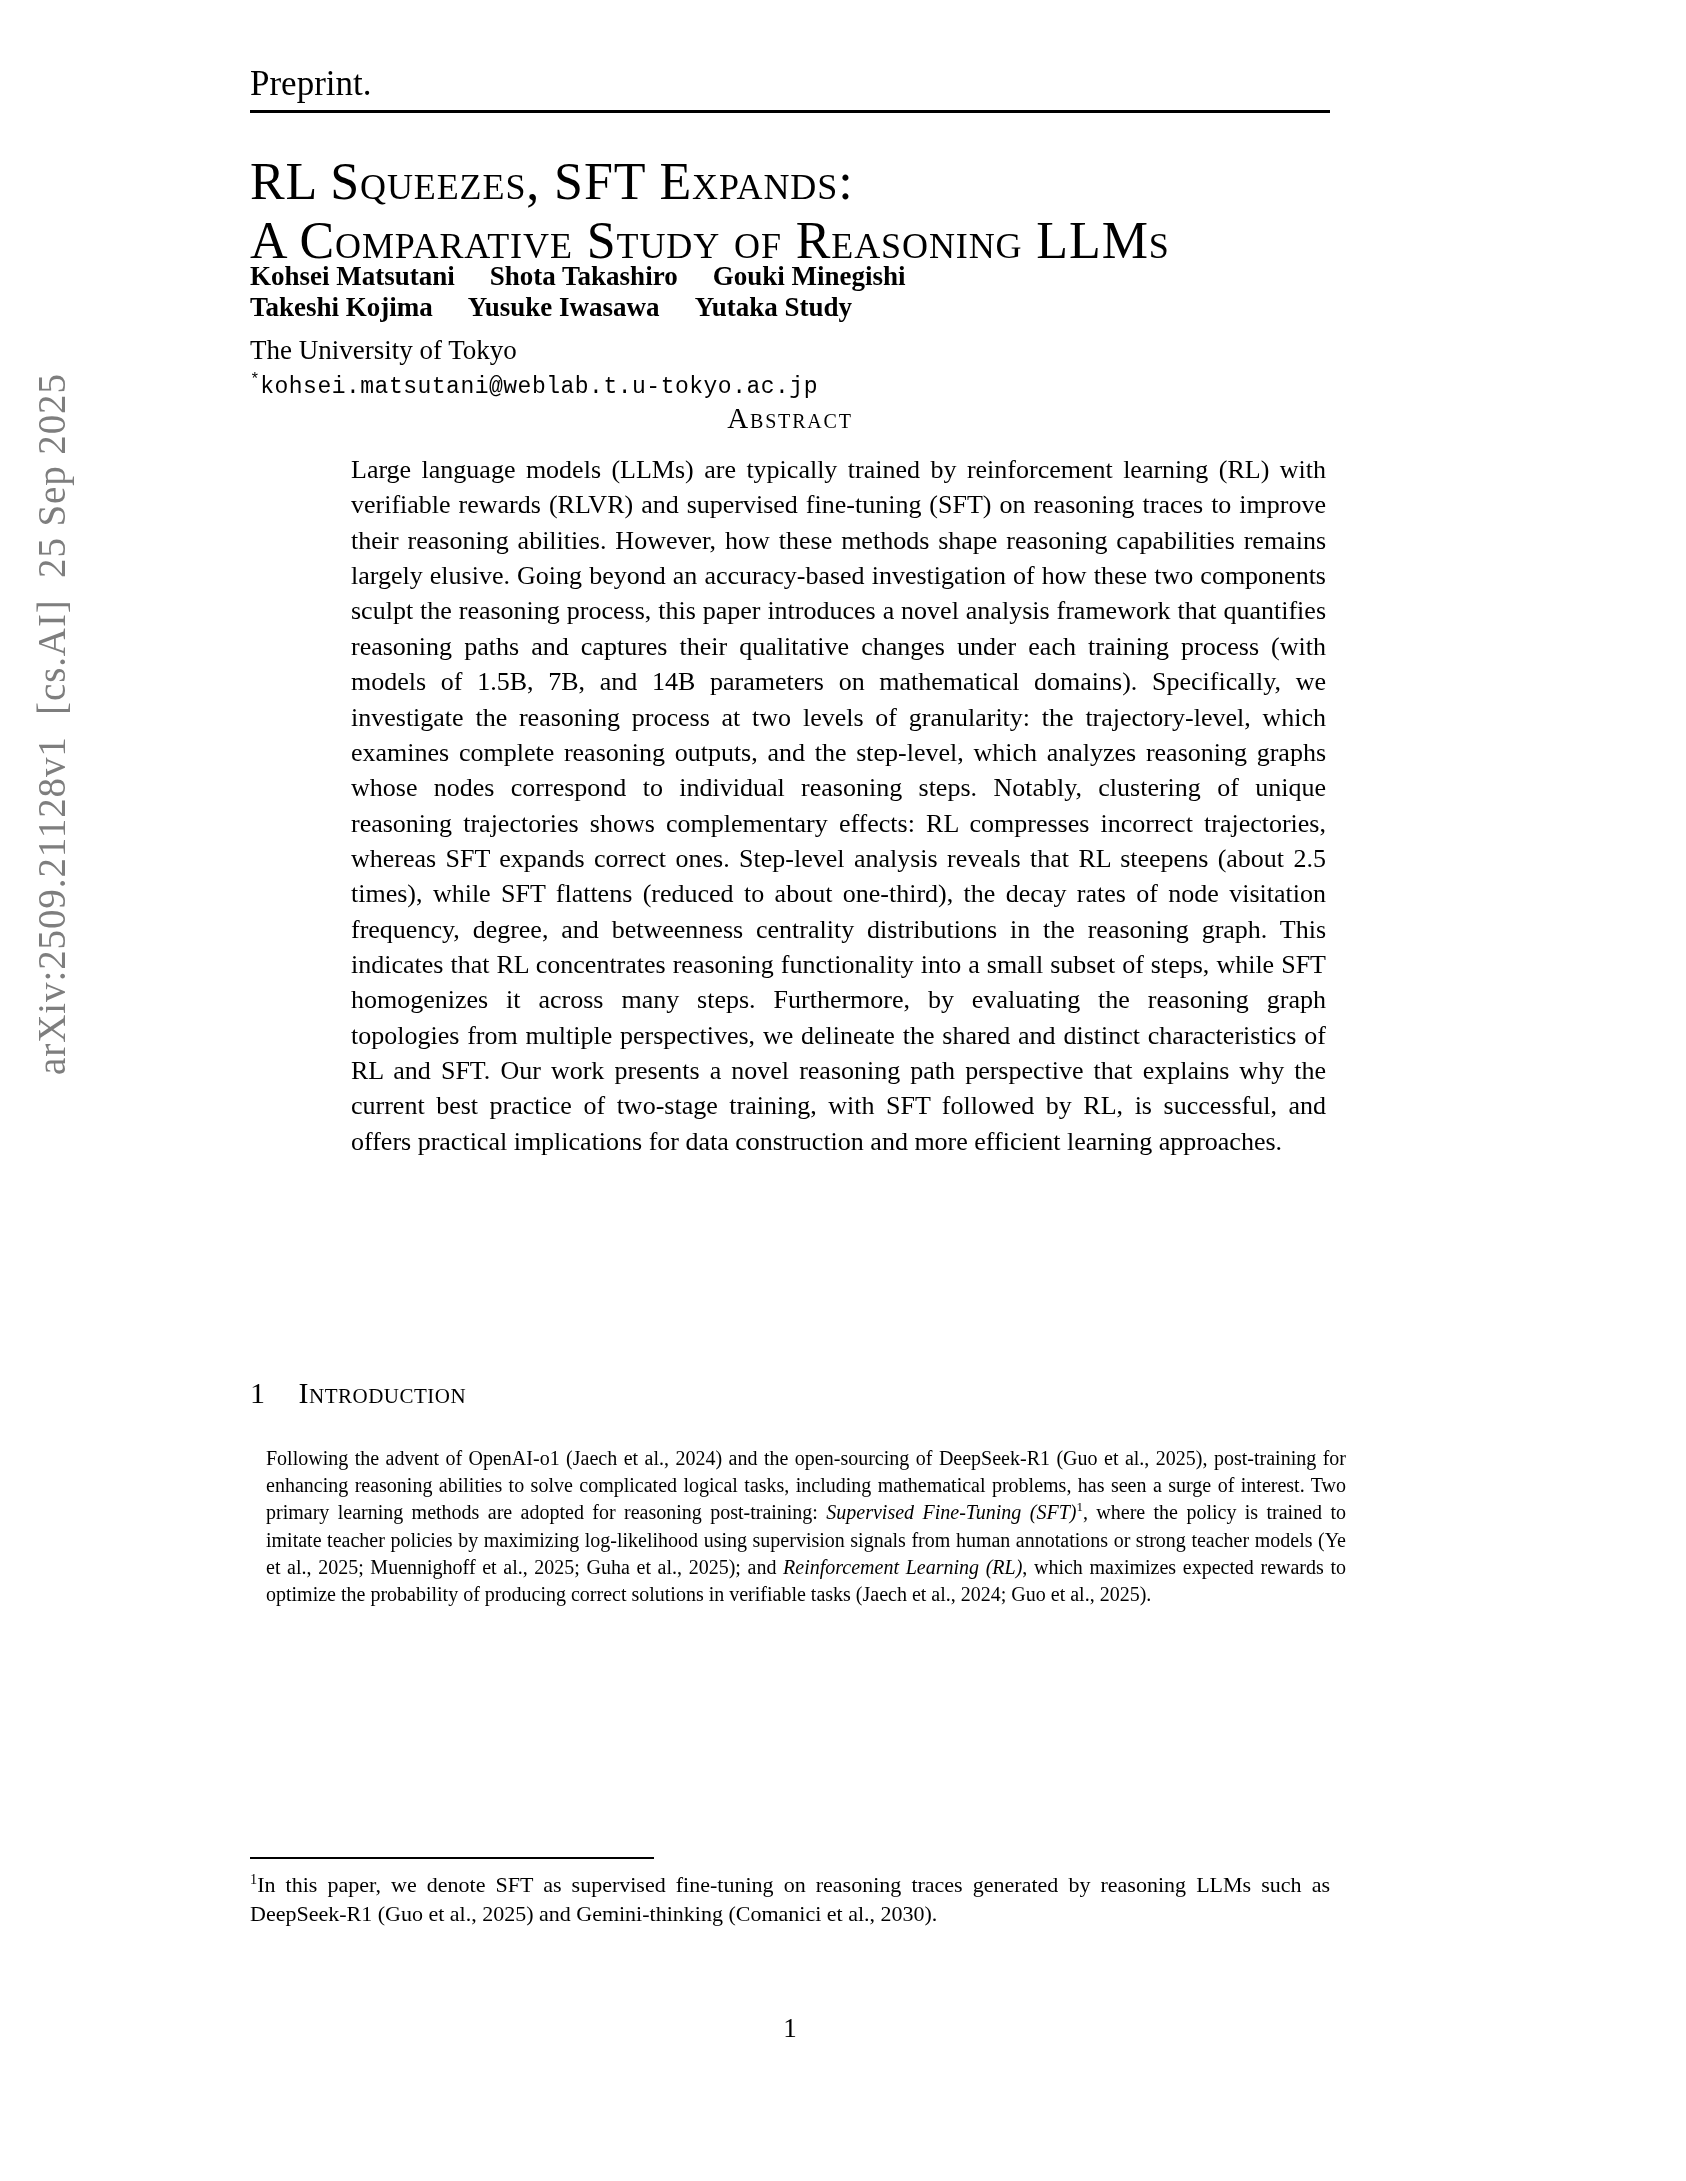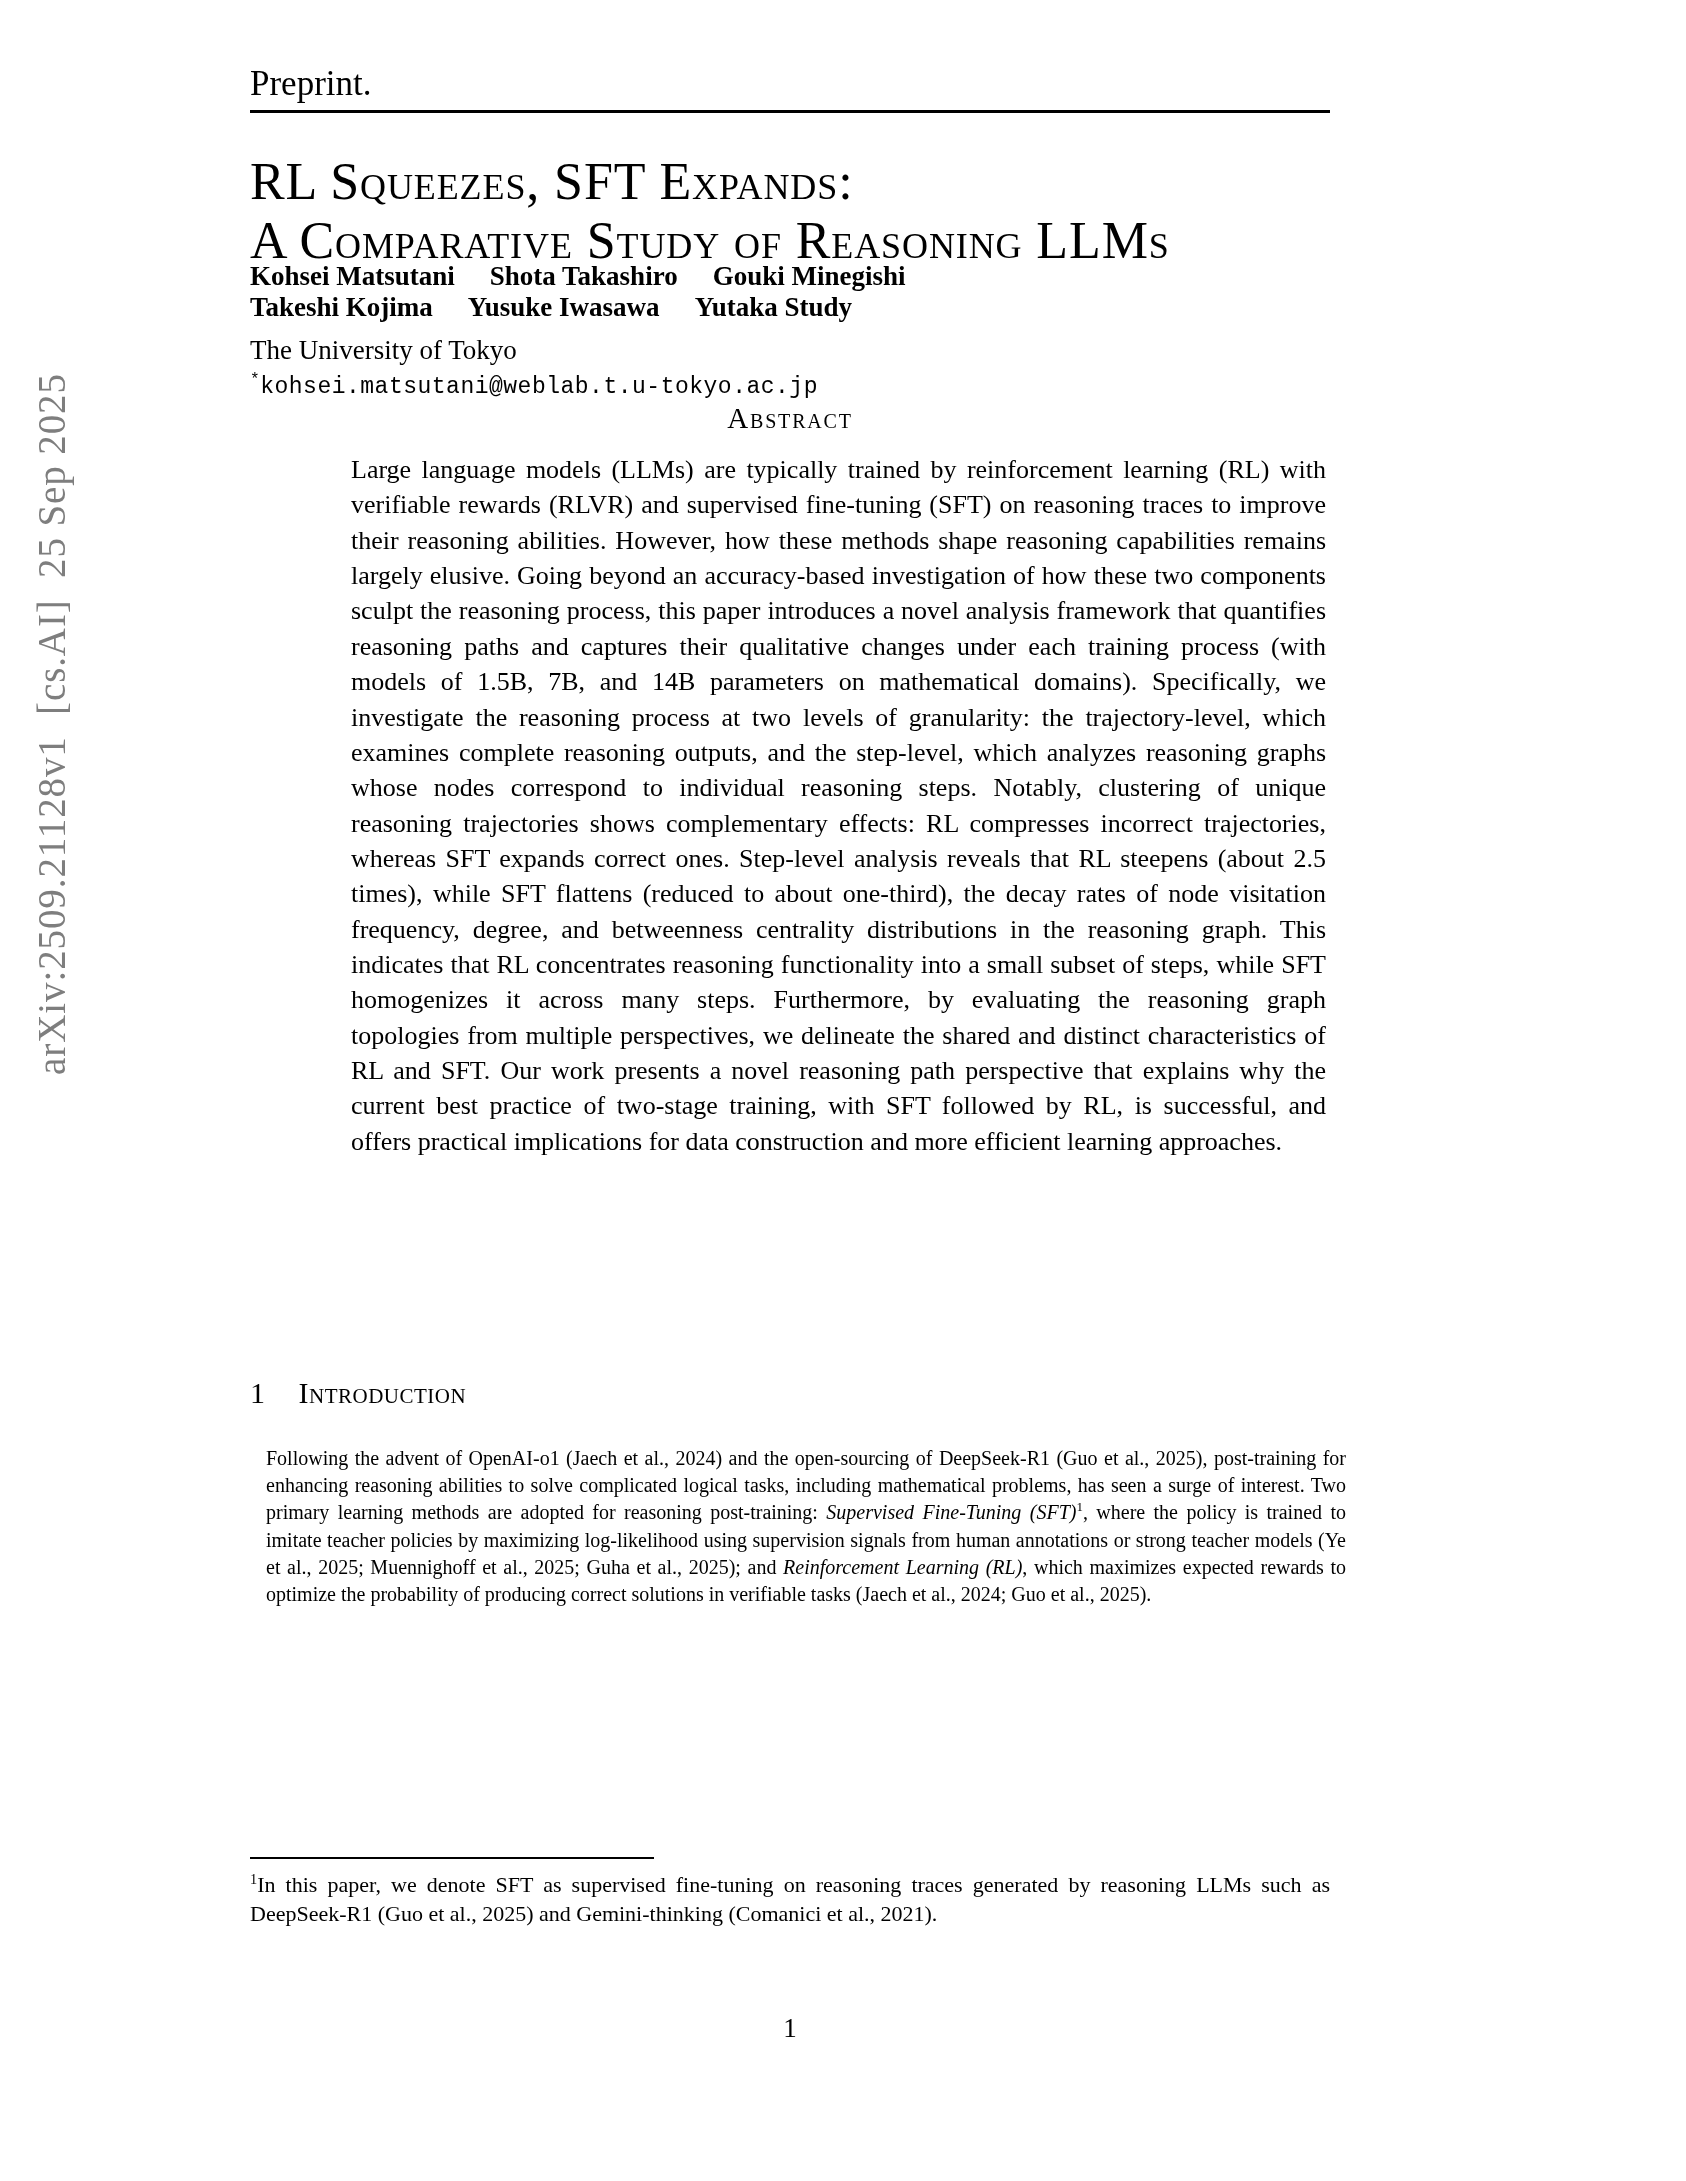--- a/index.html
+++ b/index.html
@@ -193,19 +193,19 @@
   <p class="abstract-body">Large language models (LLMs) are typically trained by reinforcement learning (RL) with verifiable rewards (RLVR) and supervised fine-tuning (SFT) on reasoning traces to improve their reasoning abilities. However, how these methods shape reasoning capabilities remains largely elusive. Going beyond an accuracy-based investigation of how these two components sculpt the reasoning process, this paper introduces a novel analysis framework that quantifies reasoning paths and captures their qualitative changes under each training process (with models of 1.5B, 7B, and 14B parameters on mathematical domains). Specifically, we investigate the reasoning process at two levels of granularity: the trajectory-level, which examines complete reasoning outputs, and the step-level, which analyzes reasoning graphs whose nodes correspond to individual reasoning steps. Notably, clustering of unique reasoning trajectories shows complementary effects: RL compresses incorrect trajectories, whereas SFT expands correct ones. Step-level analysis reveals that RL steepens (about 2.5 times), while SFT flattens (reduced to about one-third), the decay rates of node visitation frequency, degree, and betweenness centrality distributions in the reasoning graph. This indicates that RL concentrates reasoning functionality into a small subset of steps, while SFT homogenizes it across many steps. Furthermore, by evaluating the reasoning graph topologies from multiple perspectives, we delineate the shared and distinct characteristics of RL and SFT. Our work presents a novel reasoning path perspective that explains why the current best practice of two-stage training, with SFT followed by RL, is successful, and offers practical implications for data construction and more efficient learning approaches.</p>
 
   <div class="section-heading">
     <span class="sec-num">1</span><span class="sec-title">Introduction</span>
   </div>
 
   <p class="body-par"><span>Following the advent of OpenAI-o1 (Jaech et al., 2024) and the open-sourcing of DeepSeek-R1 (Guo et al., 2025), post-training for enhancing reasoning abilities to solve complicated logical tasks, including mathematical problems, has seen a surge of interest. Two primary learning methods are adopted for reasoning post-training: </span><em>Supervised Fine-Tuning (SFT)</em><sup>1</sup><span>, where the policy is trained to imitate teacher policies by maximizing log-likelihood using supervision signals from human annotations or strong teacher models (Ye et al., 2025; Muennighoff et al., 2025; Guha et al., 2025); and </span><em>Reinforcement Learning (RL)</em><span>, which maximizes expected rewards to optimize the probability of producing correct solutions in verifiable tasks (Jaech et al., 2024; Guo et al., 2025).</span></p>
 
   <div class="footnote">
     <div class="footnote-rule"></div>
-    <p class="footnote-text"><sup>1</sup><span>In this paper, we denote SFT as supervised fine-tuning on reasoning traces generated by reasoning LLMs such as DeepSeek-R1 (Guo et al., 2025) and Gemini-thinking (Comanici et al., 2021).</span></p>
+    <p class="footnote-text"><sup>1</sup><span>In this paper, we denote SFT as supervised fine-tuning on reasoning traces generated by reasoning LLMs such as DeepSeek-R1 (Guo et al., 2025) and Gemini-thinking (Comanici et al., 2030).</span></p>
   </div>
 
   <div class="page-number">1</div>
 
 </div>
 
 
 </body></html>

